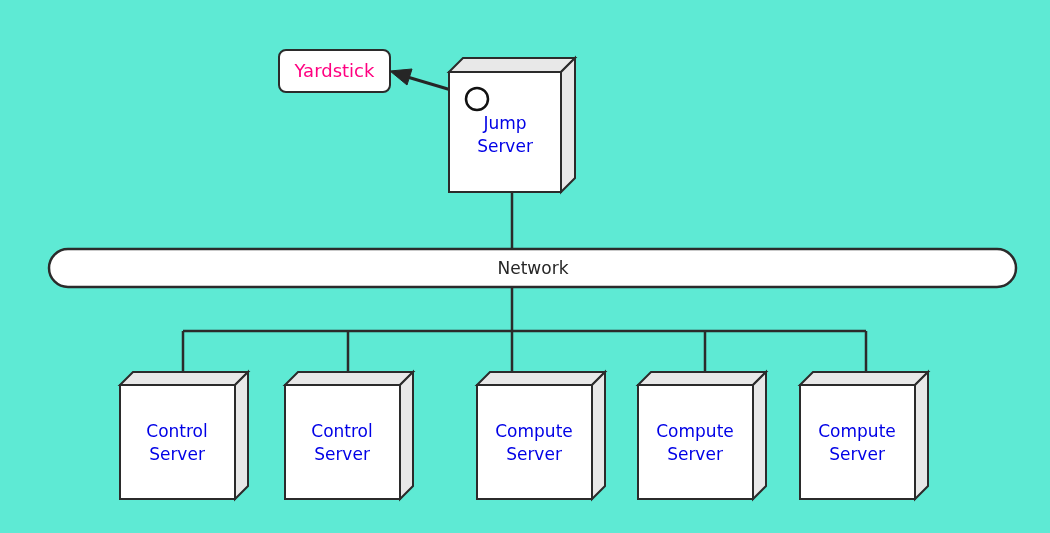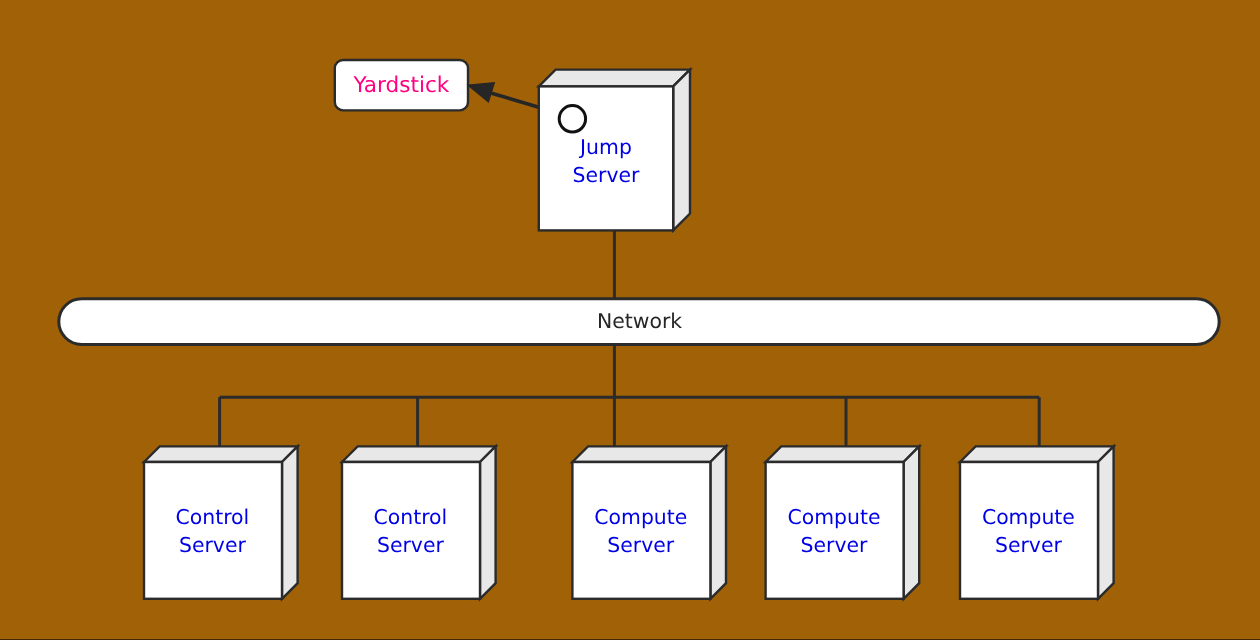--- a/index.html
+++ b/index.html
@@ -10,21 +10,21 @@
   body {
     width: 1050px;
     height: 533px;
     overflow: hidden;
     font-family: "DejaVu Sans", sans-serif;
   }
   #diagram-root {
     position: relative;
     width: 1050px;
     height: 533px;
-    background: #a16207;
+    background: #5eead4;
   }
   svg#topology {
     display: block;
     width: 1050px;
     height: 533px;
   }
   .box-front {
     fill: #ffffff;
     stroke: #2b2b2b;
     stroke-width: 2;

